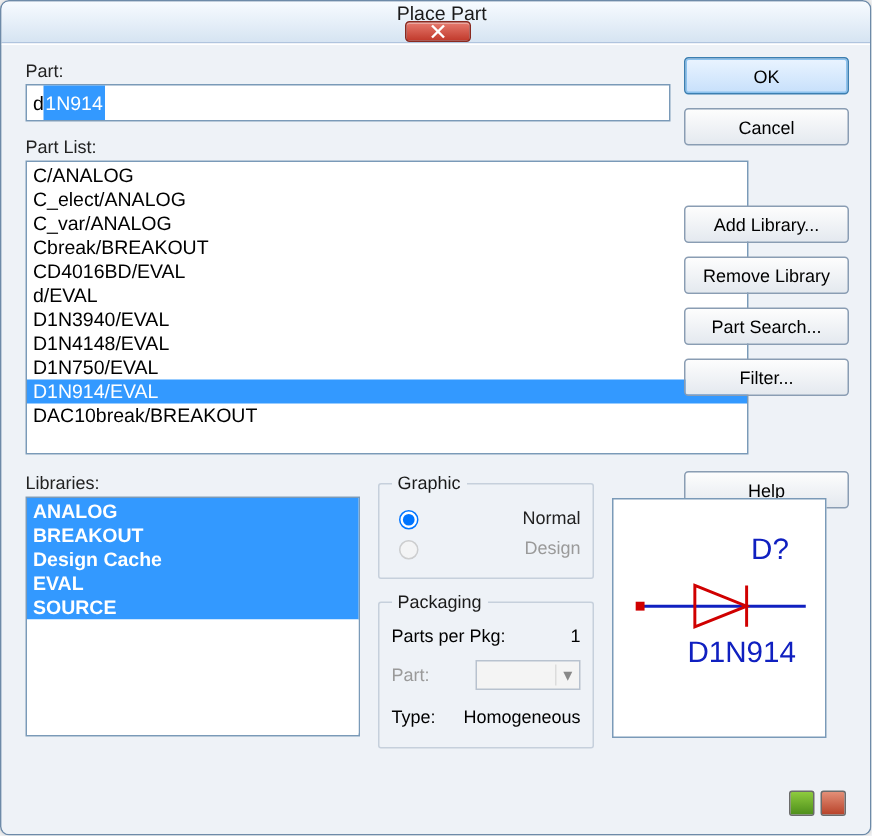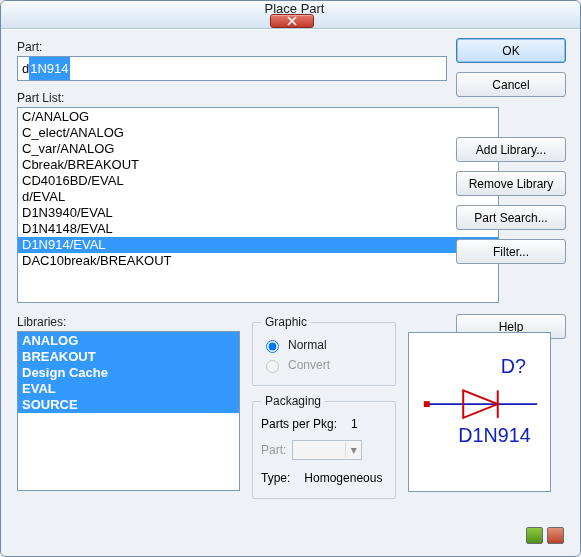--- a/index.html
+++ b/index.html
@@ -152,20 +152,21 @@
     margin: 0 0 8px 0;
     padding: 6px 8px 10px 8px;
     font-size: 12px;
   }
   legend { padding: 0 4px; color: #1a1a1a; }
   .radio-row, .field-row {
     display: flex;
     align-items: center;
     gap: 6px;
     height: 20px;
+    justify-content: space-between;
   }
   label.radio-label { color: #222; }
   label.disabled { color: #9a9a9a; }
   .field-row .val { margin-left: 8px; }
   .combo {
     display: inline-flex;
     align-items: center;
     border: 1px solid #b8c2cf;
     background: #f4f4f4;
     width: 70px;
@@ -246,20 +247,21 @@
       <div class="label">Part List:</div>
       <div class="part-list" id="part-list">
           <div class="item">C/ANALOG</div>
           <div class="item">C_elect/ANALOG</div>
           <div class="item">C_var/ANALOG</div>
           <div class="item">Cbreak/BREAKOUT</div>
           <div class="item">CD4016BD/EVAL</div>
           <div class="item">d/EVAL</div>
           <div class="item">D1N3940/EVAL</div>
           <div class="item">D1N4148/EVAL</div>
+          <div class="item">D1N750/EVAL</div>
           <div class="item selected">D1N914/EVAL</div>
           <div class="item">DAC10break/BREAKOUT</div>
         </div>
     </div>
 
     <div class="lower">
 
       <div class="libraries">
         <div class="label">Libraries:</div>
         <div class="lib-list">
@@ -276,21 +278,21 @@
 
       <div class="middle-col">
         <fieldset>
           <legend>Graphic</legend>
           <div class="radio-row">
             <input type="radio" checked="" style="">
             <label class="radio-label">Normal</label>
           </div>
           <div class="radio-row">
             <input type="radio" disabled="" style="">
-            <label class="radio-label disabled">Convert</label>
+            <label class="radio-label disabled">Design</label>
           </div>
         </fieldset>
 
         <fieldset>
           <legend>Packaging</legend>
           <div class="field-row">
             <span>Parts per Pkg:</span>
             <span class="val">1</span>
           </div>
           <div class="field-row" style="margin-top:6px">

